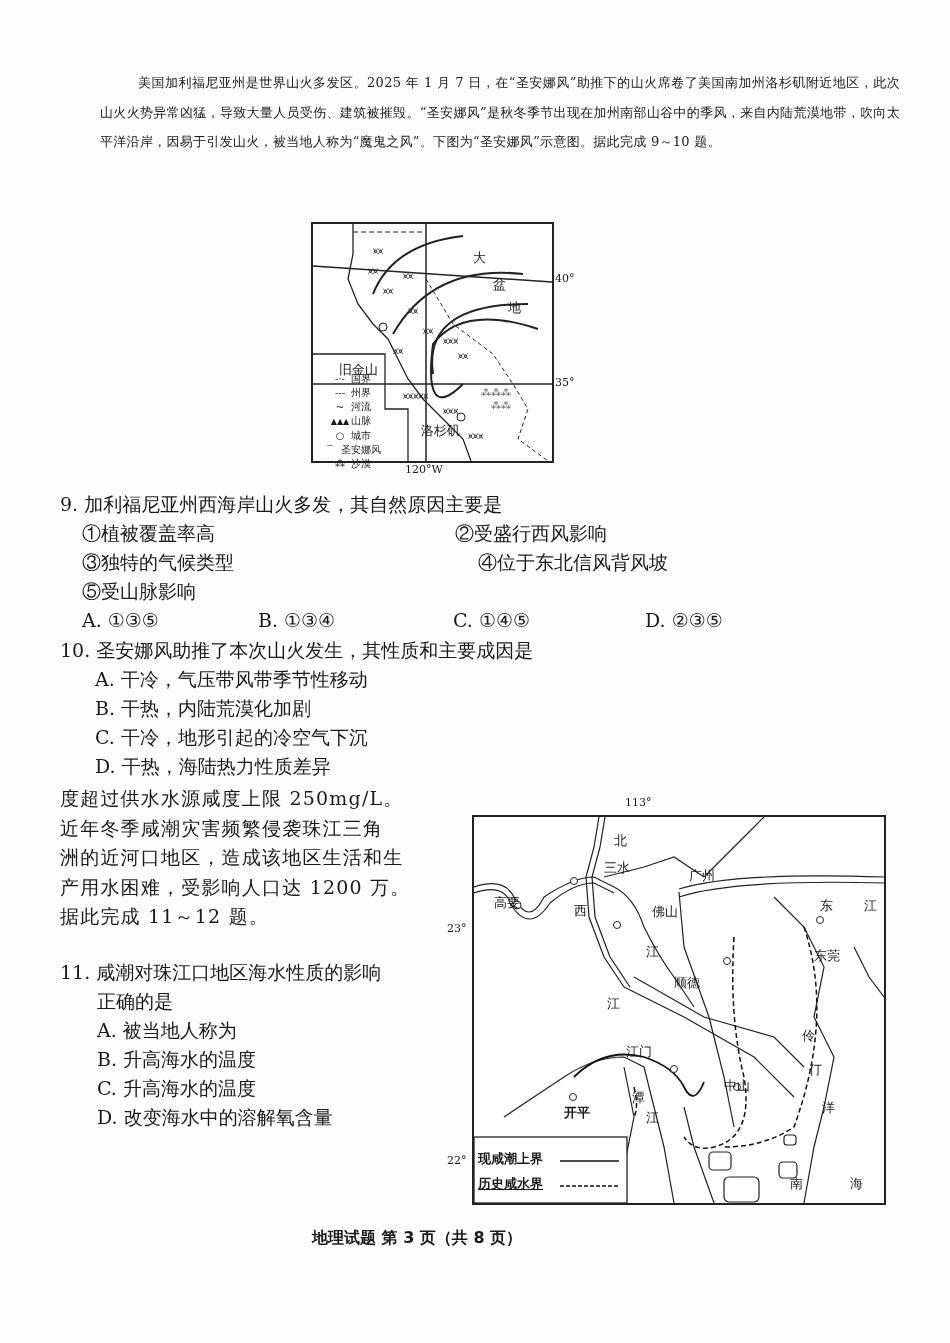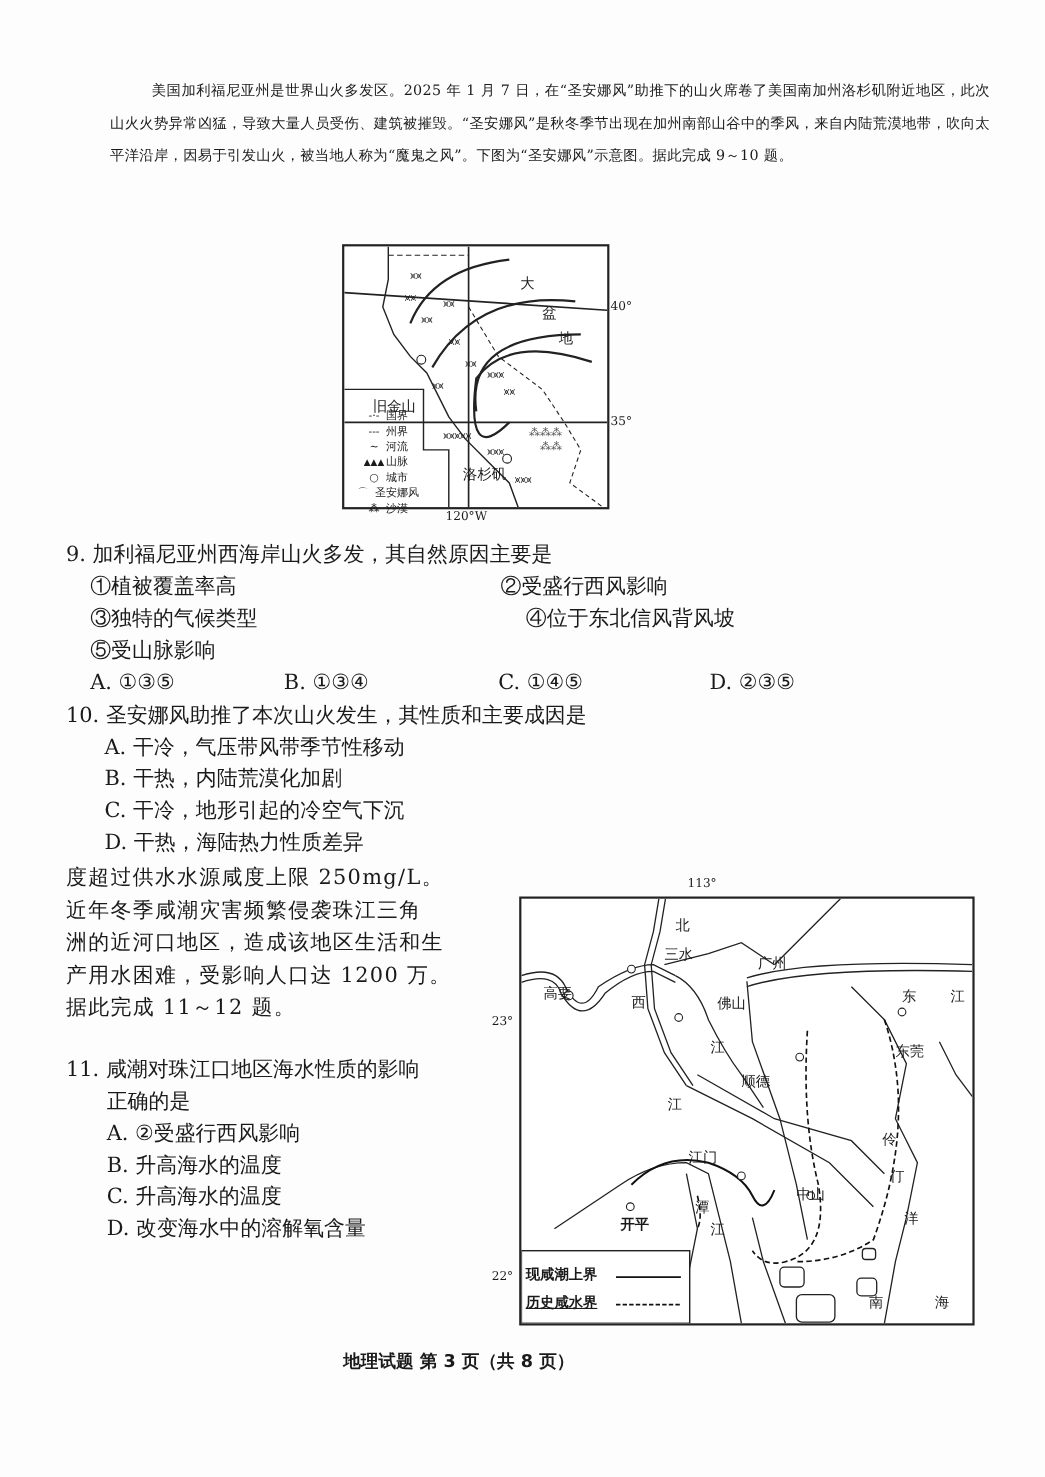--- a/index.html
+++ b/index.html
@@ -99,21 +99,21 @@
 <div style="position:absolute;left:60px;top:784px;width:370px;font-size:19px;line-height:29.5px;letter-spacing:1.2px;">
   <div>度超过供水水源咸度上限 250mg/L。</div>
   <div>近年冬季咸潮灾害频繁侵袭珠江三角</div>
   <div>洲的近河口地区，造成该地区生活和生</div>
   <div>产用水困难，受影响人口达 1200 万。</div>
   <div>据此完成 11～12 题。</div>
 </div>
 
 <div class="q" style="left:60px;top:958px;">11. 咸潮对珠江口地区海水性质的影响</div>
 <div class="q" style="left:97px;top:987px;">正确的是</div>
-<div class="opt" style="left:97px;top:1016px;">A. ②受盛行西风影响</div>
+<div class="opt" style="left:97px;top:1016px;">A. 被当地人称为</div>
 <div class="opt" style="left:97px;top:1045px;">B. 升高海水的温度</div>
 <div class="opt" style="left:97px;top:1074px;">C. 升高海水的温度</div>
 <div class="opt" style="left:97px;top:1103px;">D. 改变海水中的溶解氧含量</div>
 
 <span class="mlabel" style="left:625px;top:796px;font-size:11px;">113°</span>
 <span class="mlabel" style="left:447px;top:922px;font-size:11px;">23°</span>
 <span class="mlabel" style="left:447px;top:1154px;font-size:11px;">22°</span>
 <div class="map" style="left:472px;top:815px;width:410px;height:386px;">
   <svg width="410" height="386" style="position:absolute;left:0;top:0">
     <g fill="none" stroke="#222" stroke-width="1.2">

